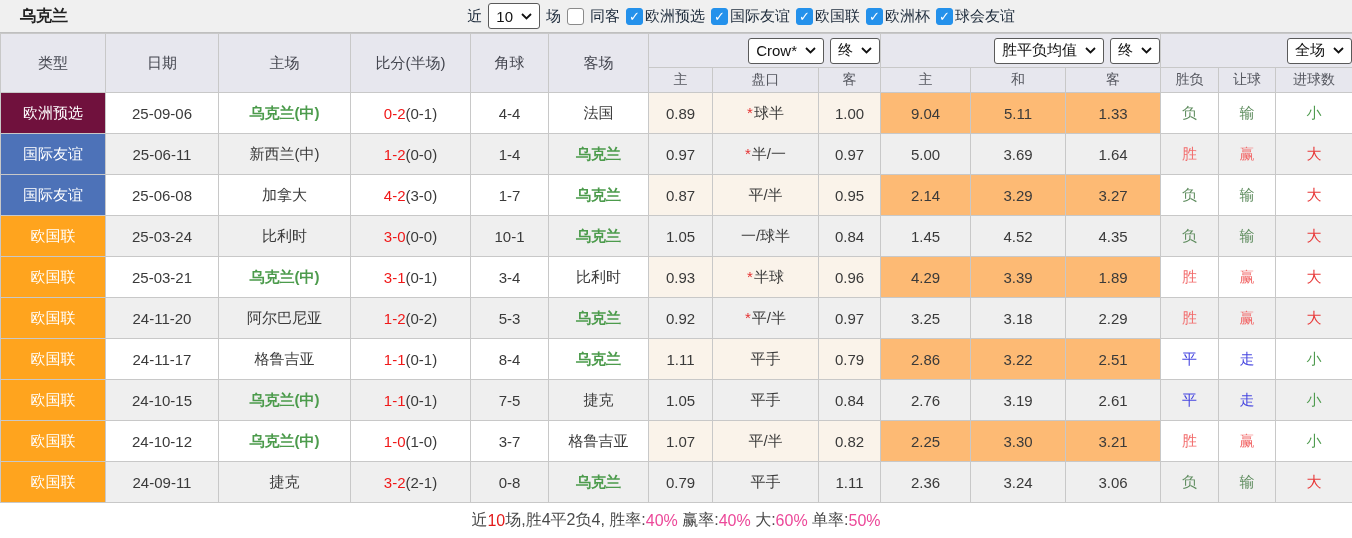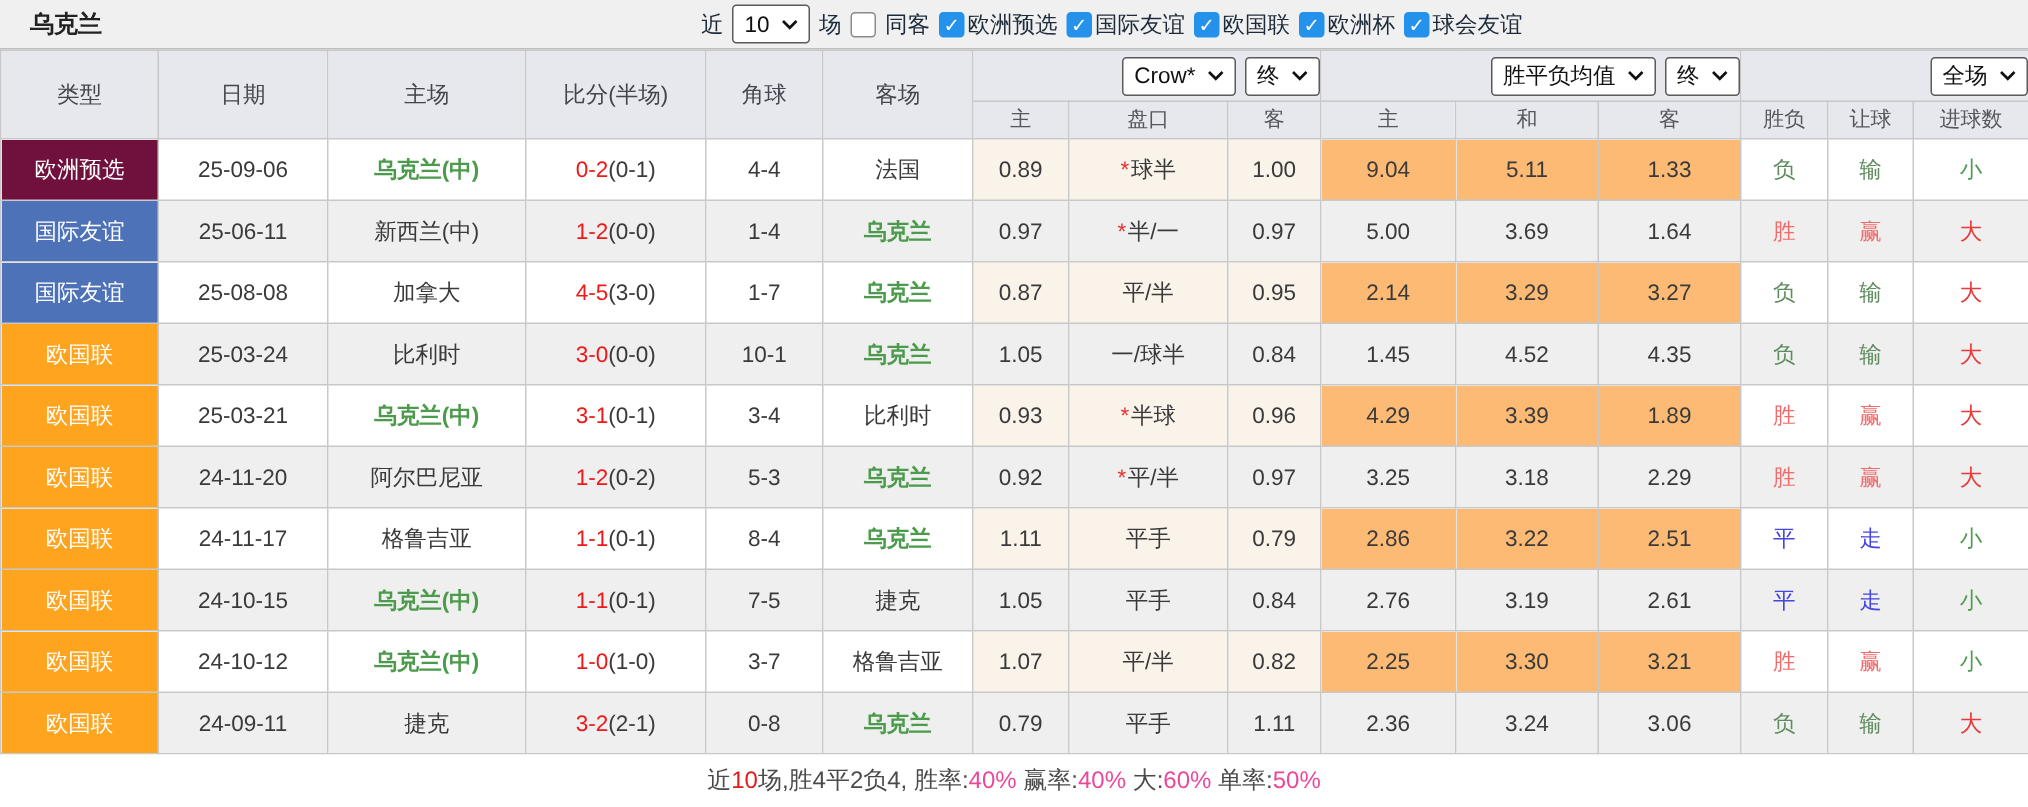--- a/index.html
+++ b/index.html
@@ -220,23 +220,23 @@
         <td class="cream">0.97</td>
         <td class="blue">5.00</td>
         <td class="blue">3.69</td>
         <td class="blue">1.64</td>
         <td class="c-win">胜</td>
         <td class="c-win">赢</td>
         <td class="c-big">大</td>
       </tr>
       <tr>
         <td class="typecell" style="background: rgb(77, 114, 184);">国际友谊</td>
-        <td>25-08-08</td>
+        <td>25-06-08</td>
         <td>加拿大</td>
-        <td><span class="score-red">4-5</span><span class="half-dark">(3-0)</span></td>
+        <td><span class="score-red">4-2</span><span class="half-dark">(3-0)</span></td>
         <td>1-7</td>
         <td class="hl-green">乌克兰</td>
         <td class="cream">0.87</td>
         <td class="cream"><span>平/半</span></td>
         <td class="cream">0.95</td>
         <td class="blue">2.14</td>
         <td class="blue">3.29</td>
         <td class="blue">3.27</td>
         <td class="c-lose">负</td>
         <td class="c-lose">输</td>

